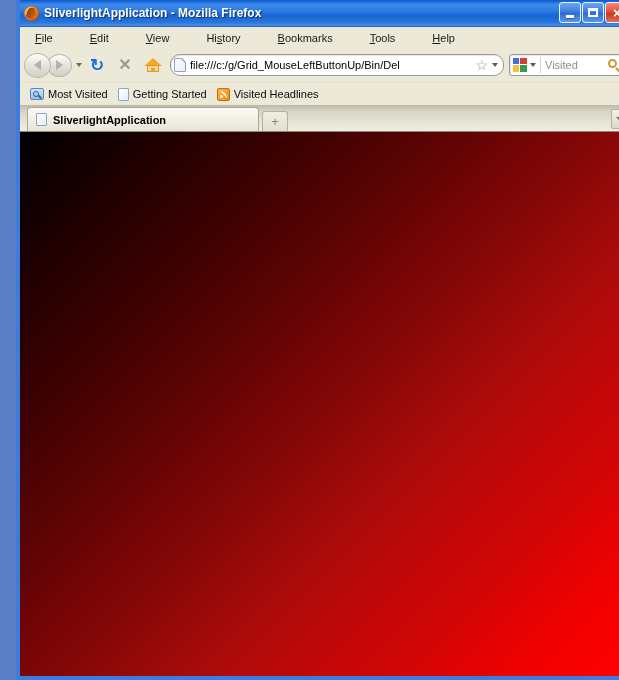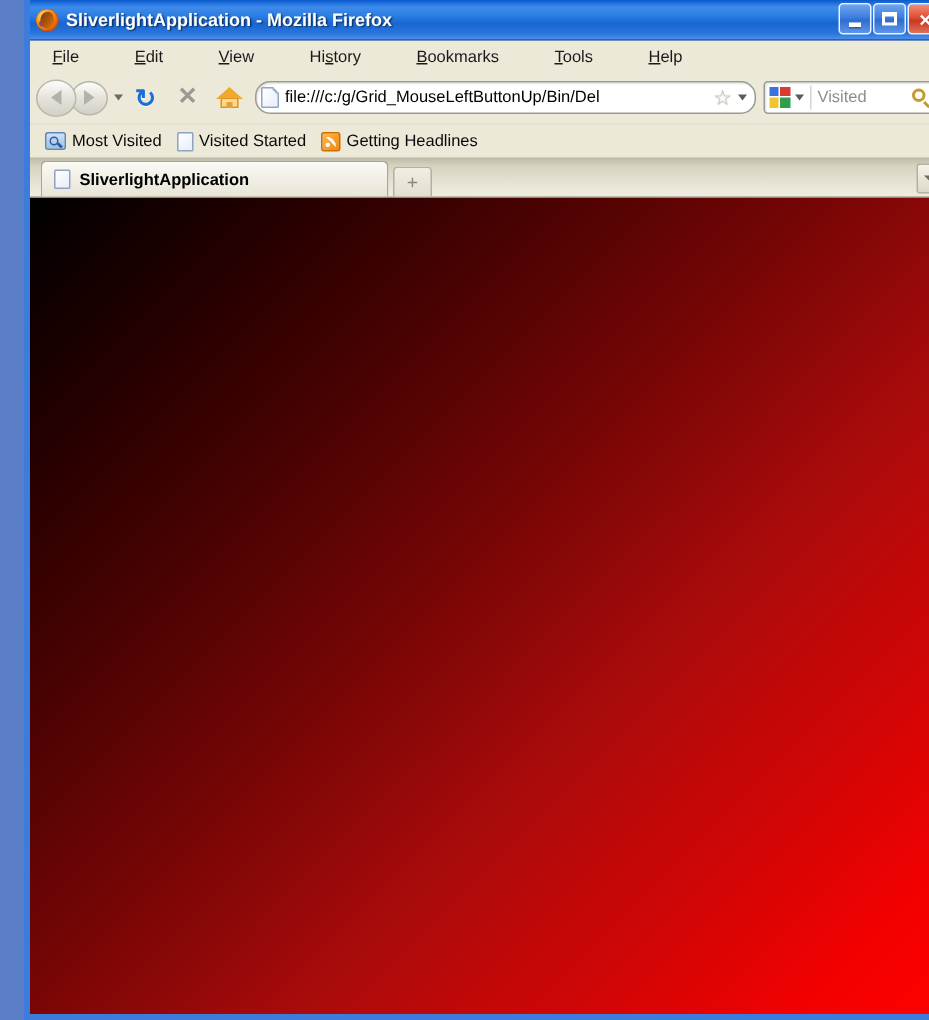--- a/index.html
+++ b/index.html
@@ -609,25 +609,25 @@
       </div>
     </div>
 
     <div class="bookmarkbar">
       <div class="bm">
         <div class="ic-folder"></div>
         <span class="lbl">Most Visited</span>
       </div>
       <div class="bm">
         <div class="ic-page"></div>
-        <span class="lbl">Visited Started</span>
+        <span class="lbl">Getting Started</span>
       </div>
       <div class="bm">
         <div class="ic-rss"></div>
-        <span class="lbl">Getting Headlines</span>
+        <span class="lbl">Visited Headlines</span>
       </div>
     </div>
 
     <div class="tabstrip">
       <div class="tab">
         <div class="ic-page"></div>
         <span>SliverlightApplication</span>
       </div>
       <div class="newtab">
         <span>+</span>

